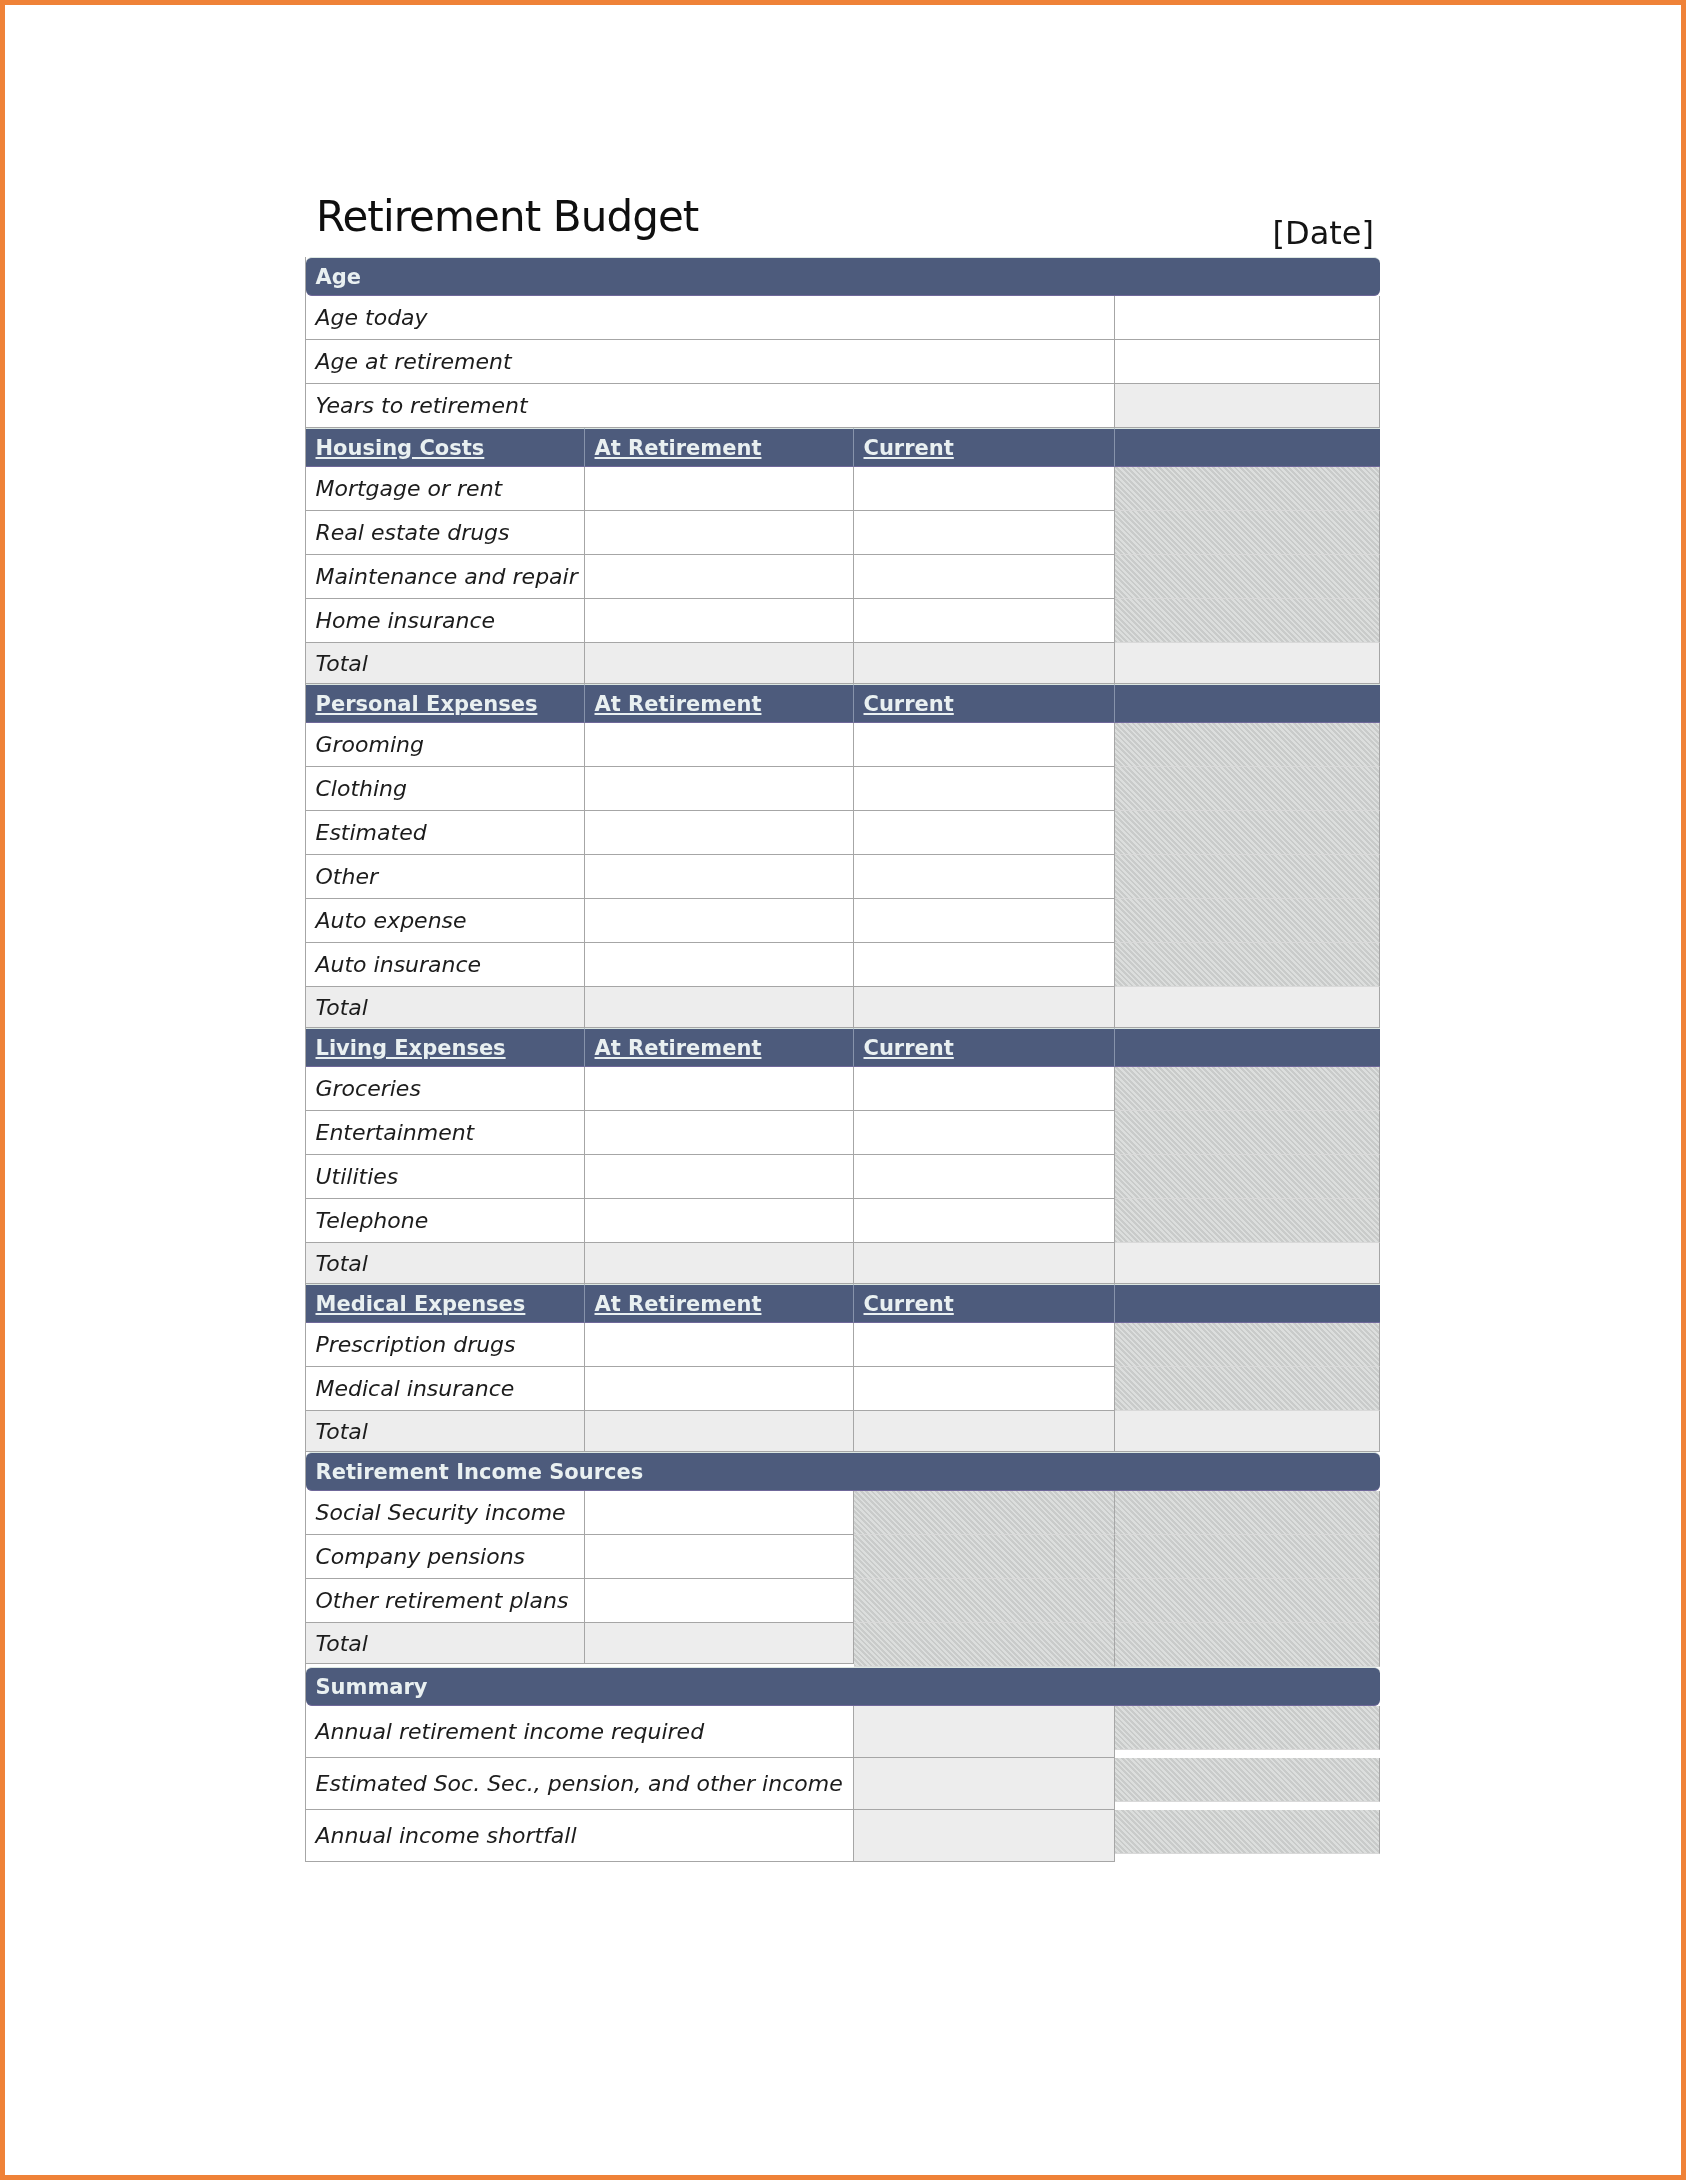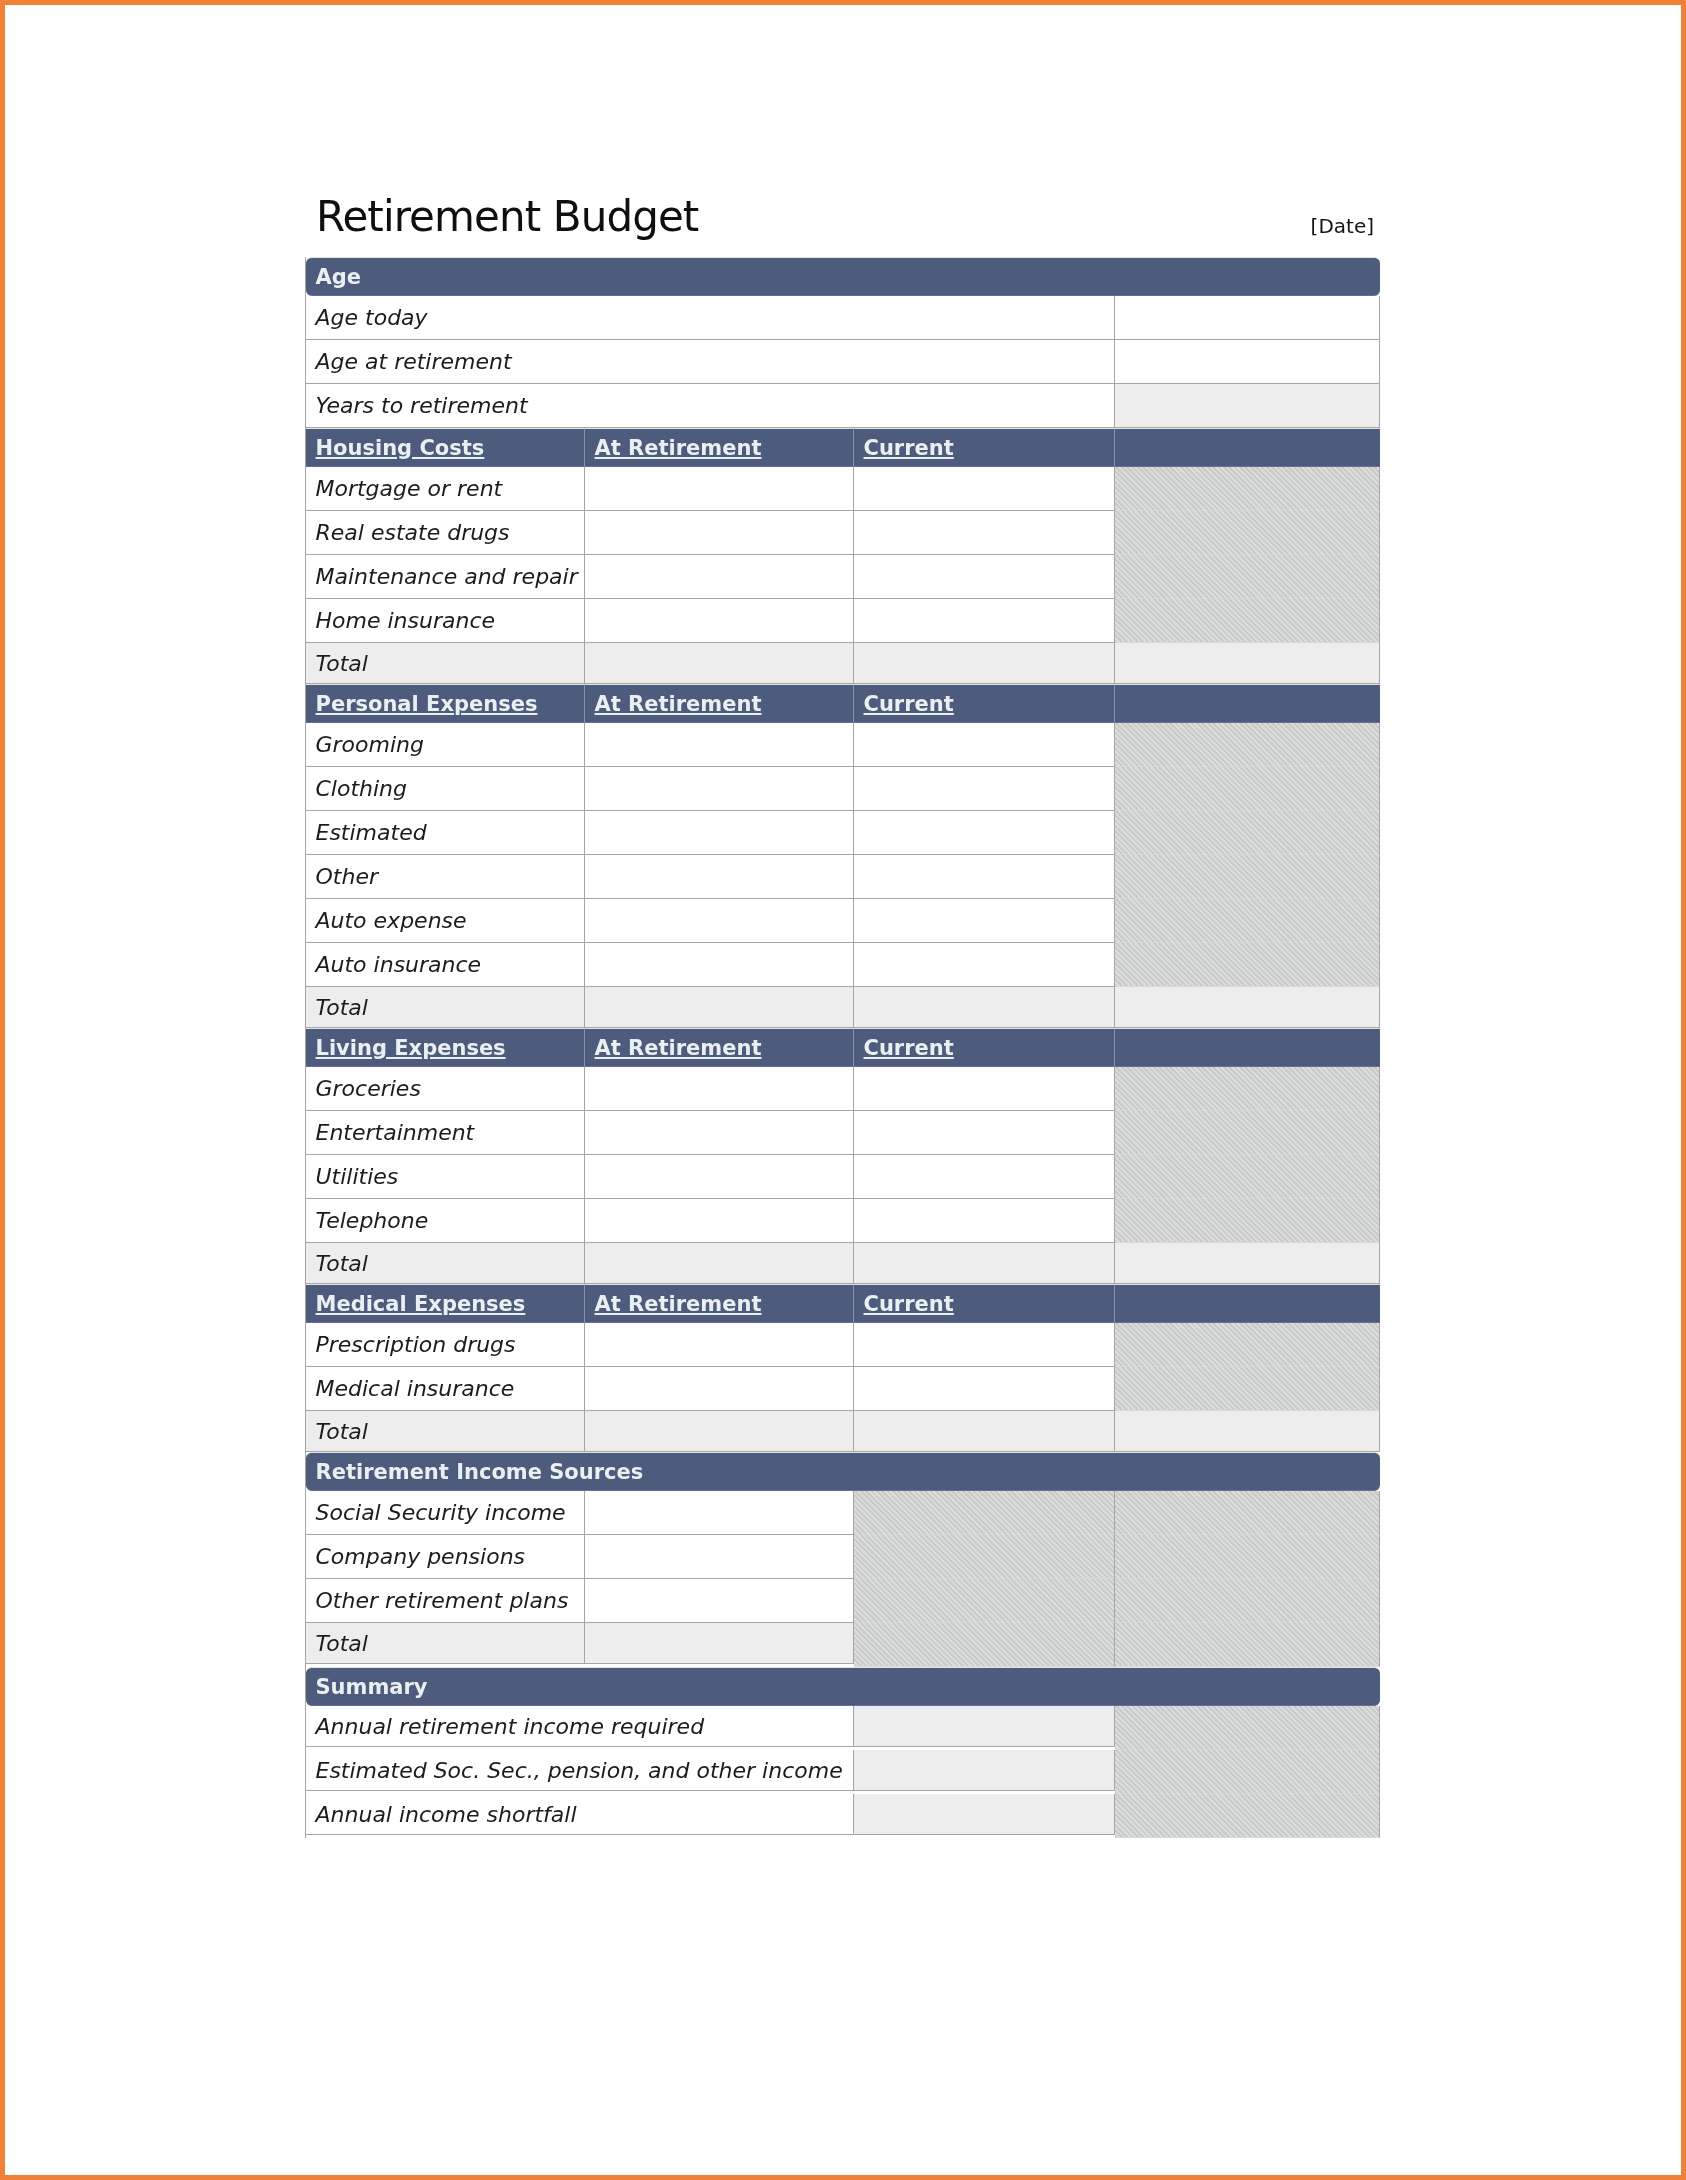--- a/index.html
+++ b/index.html
@@ -2,37 +2,37 @@
 <html style="font-size:15px"><head>
 <meta charset="utf-8">
 <style>
   html,body{margin:0;padding:0;}
   body{
     width:1686px;height:2180px;position:relative;background:#ffffff;
     font-family:"DejaVu Sans","Liberation Sans",sans-serif;color:#1c1c1c;
   }
   .frame{position:absolute;inset:0;border:5.7px solid #ef8238;pointer-events:none;}
   .title{position:absolute;left:316px;top:192px;font-size:42px;color:#0f0f0f;letter-spacing:-0.9px;}
-  .date{position:absolute;left:1240px;top:214px;width:134px;text-align:right;font-size:20px;color:#141414;}
+  .date{position:absolute;left:1240px;top:214px;width:134px;text-align:right;font-size:32px;color:#141414;}
   .table{position:absolute;left:305px;top:257px;width:1075px;border-left:0.9px solid #a6a6a6;}
   .sec{display:grid;grid-template-columns:279px 269px 261px 265px;}
   .sec > div{box-sizing:border-box;}
   
   .h{
     background:#4d5b7c;color:#e9f0f1;font-weight:bold;font-size:21px;
     height:39px;display:flex;align-items:center;padding-left:9.5px;
     border-top:1.9px solid #dce7e2;border-bottom:1.9px solid #6f689a;
   }
   .hd{border-right:0.9px solid #8793ab;text-decoration:underline;}
   
   .c{background:#ffffff;height:44px;border-right:0.9px solid #a6a6a6;border-bottom:0.9px solid #a6a6a6;}
   .lbl{display:flex;align-items:center;padding-left:9.5px;font-size:22px;color:#1c1c1c;font-style:italic;}
   .g{background:#ededed;}
   .t{height:41px;}
-  .sm{height:41px;}
+  .sm{height:52px;}
   .x{
     background:repeating-linear-gradient(45deg,#c9cbca 0 1.9px,#dcdedd 1.9px 3.8px);
     height:44px;border-right:0.9px solid #a6a6a6;border-bottom:0.9px solid #d9d9d9;
   }
   .s2{grid-column:span 2;}
   .s3{grid-column:span 3;}
   .s4{grid-column:span 4;border-radius:6px;}
 </style>
 </head>
 <body>

